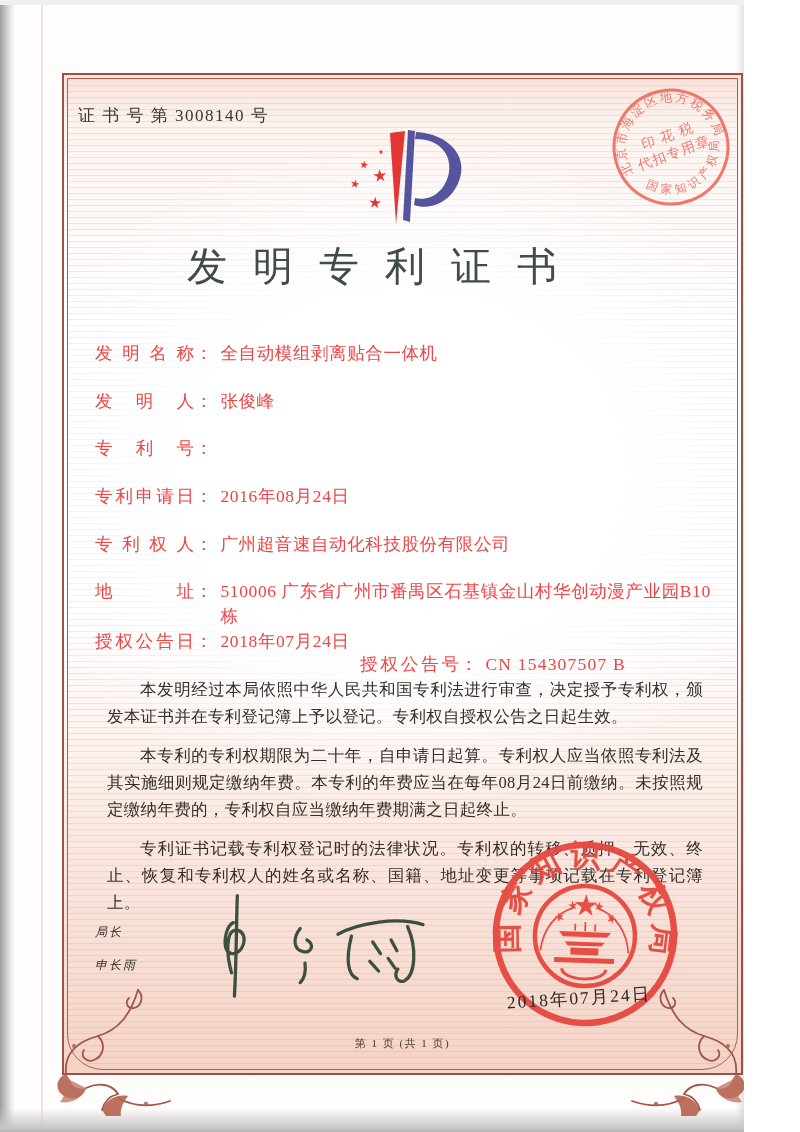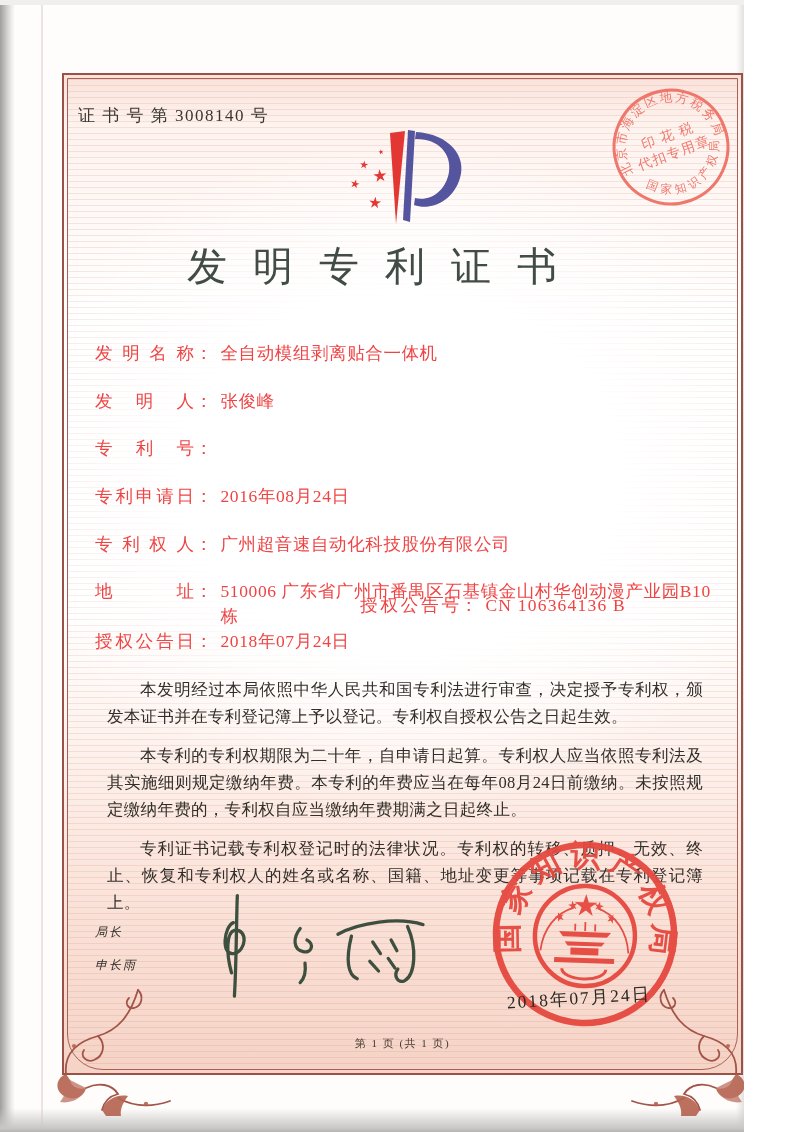--- a/index.html
+++ b/index.html
@@ -160,24 +160,24 @@
   <div class="frow" style="top:579px">
     <span class="flabel">地址</span>
     <span class="fcolon">：</span>
     <span class="fvalue">510006 广东省广州市番禺区石基镇金山村华创动漫产业园B10栋</span>
   </div>
   <div class="frow" style="top:629px">
     <span class="flabel">授权公告日</span>
     <span class="fcolon">：</span>
     <span class="fvalue">2018年07月24日</span>
   </div>
-  <div class="frow" style="left:360px;top:593px">
+  <div class="frow" style="left:360px;top:652px">
     <span class="flabel">授权公告号</span>
     <span class="fcolon">：</span>
-    <span class="fvalue" style="letter-spacing:1.2px">CN 106364136 B</span>
+    <span class="fvalue" style="letter-spacing:1.2px">CN 154307507 B</span>
   </div>
 
   <div class="paras">
     <p>本发明经过本局依照中华人民共和国专利法进行审查，决定授予专利权，颁发本证书并在专利登记簿上予以登记。专利权自授权公告之日起生效。</p>
     <p>本专利的专利权期限为二十年，自申请日起算。专利权人应当依照专利法及其实施细则规定缴纳年费。本专利的年费应当在每年08月24日前缴纳。未按照规定缴纳年费的，专利权自应当缴纳年费期满之日起终止。</p>
     <p>专利证书记载专利权登记时的法律状况。专利权的转移、质押、无效、终止、恢复和专利权人的姓名或名称、国籍、地址变更等事项记载在专利登记簿上。</p>
   </div>
 
   <div class="signer">
     <div>局长</div>

